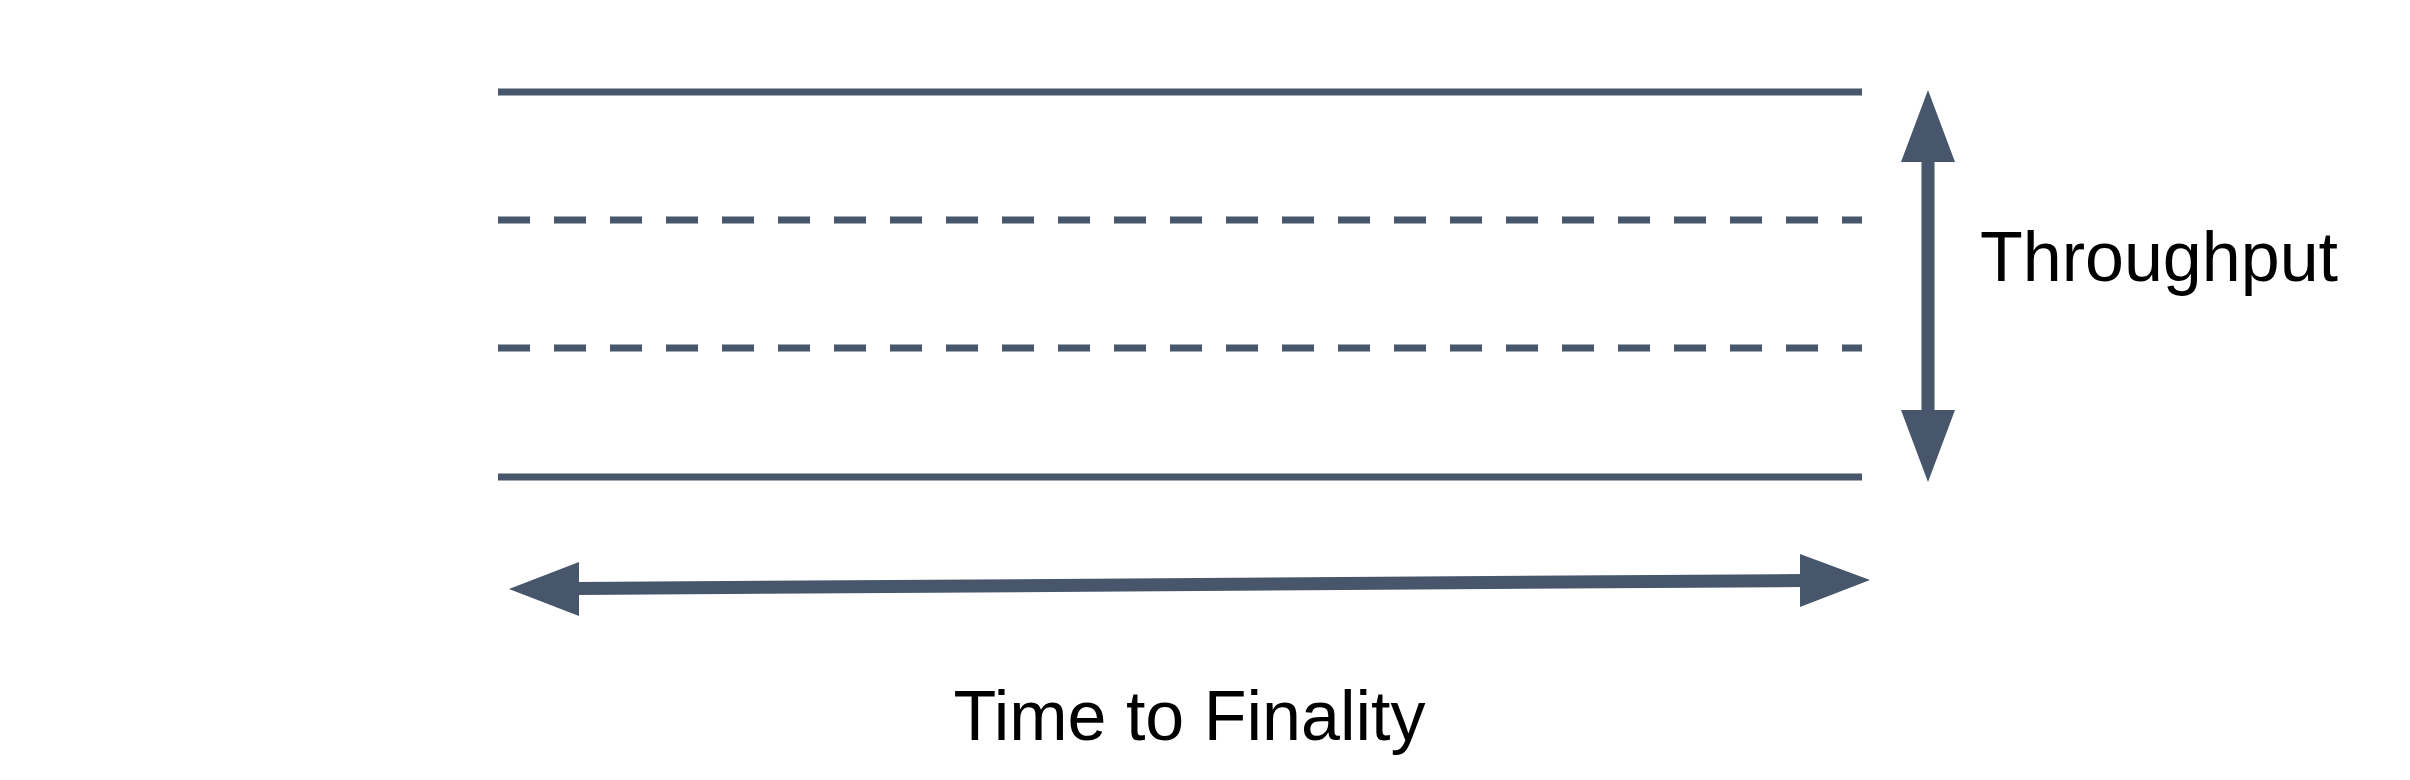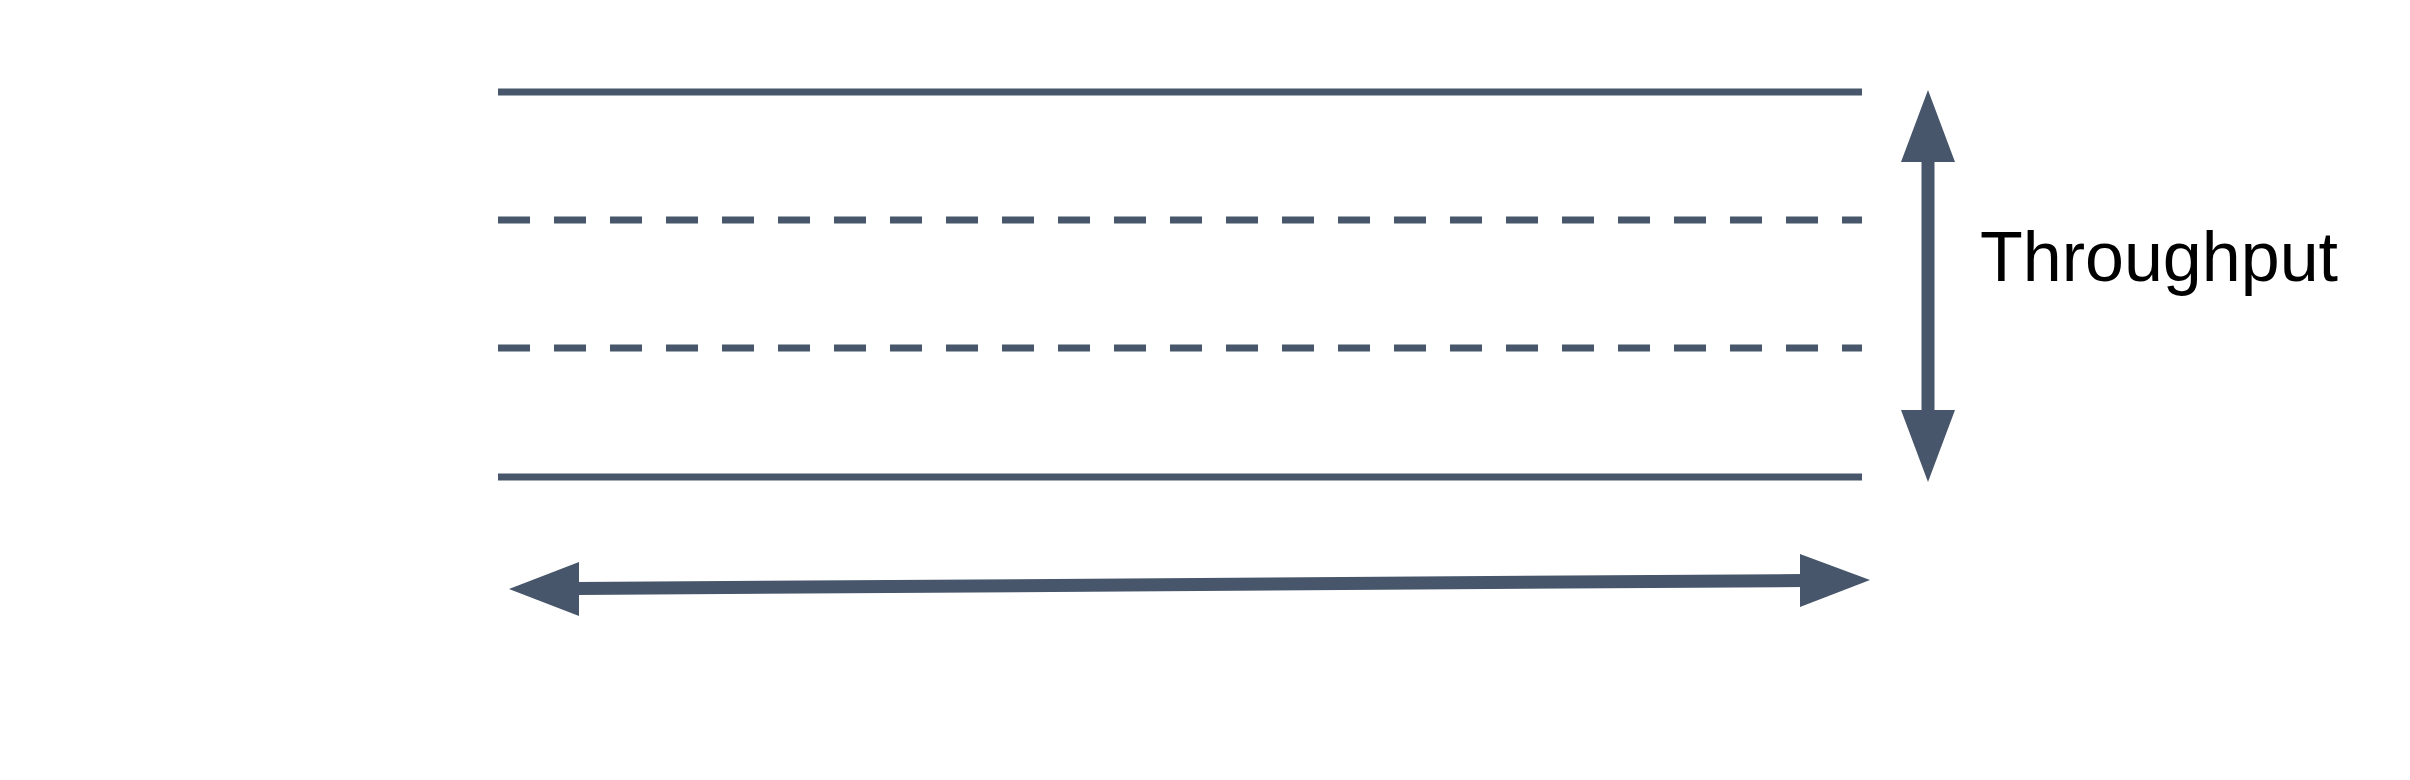--- a/index.html
+++ b/index.html
@@ -81,14 +81,15 @@
 
     <g>
       <line class="arrow-shaft" x1="576" y1="588.6" x2="1803" y2="580.5"></line>
       <polygon class="arrow-head" points="509,589 579,562 579,616"></polygon>
       <polygon class="arrow-head" points="1870,580 1800,554 1800,607"></polygon>
     </g>
   </svg>
 
   <div class="diagram-label label-throughput">Throughput</div>
 
+  <div class="diagram-label label-time-to-finality">Time to Finality</div>
 
 </div>
 
 </body></html>

